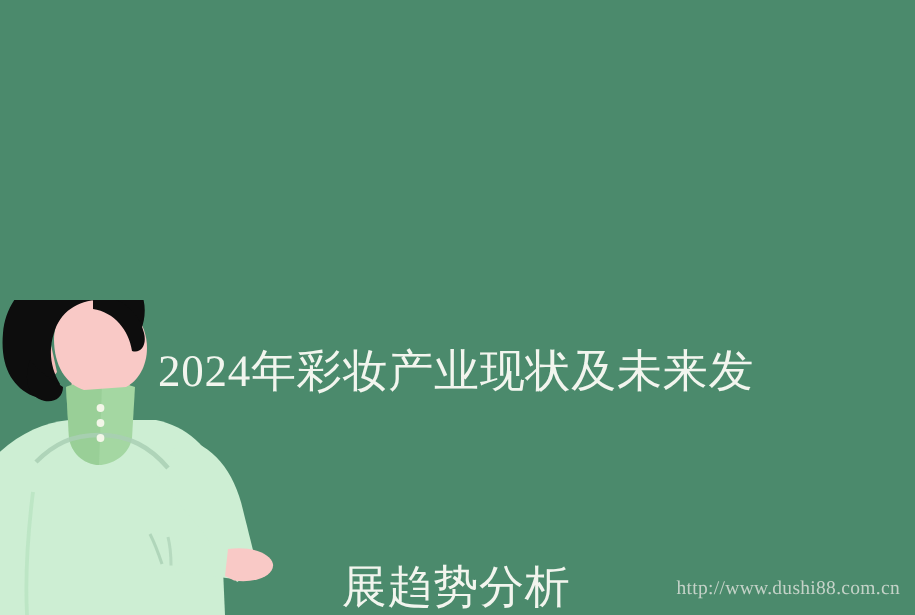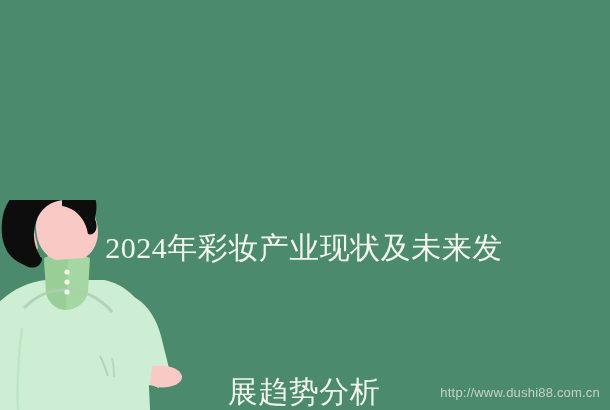--- a/index.html
+++ b/index.html
@@ -45,21 +45,21 @@
     height: 210px;
   }
   
   #watermark {
     position: absolute;
     right: 10px;
     bottom: 10px;
     color: #cfd9d0;
     font-size: 13px;
     letter-spacing: 0.2px;
-    font-family: Liberation Sans, sans-serif;
+    font-family: Liberation Serif, serif;
     opacity: 0.92;
   }
 </style>
 </head>
 <body>
 
 <div id="poster">
 
   <div id="illustration">
     <svg width="230" height="210" viewBox="0 0 230 210" xmlns="http://www.w3.org/2000/svg">

